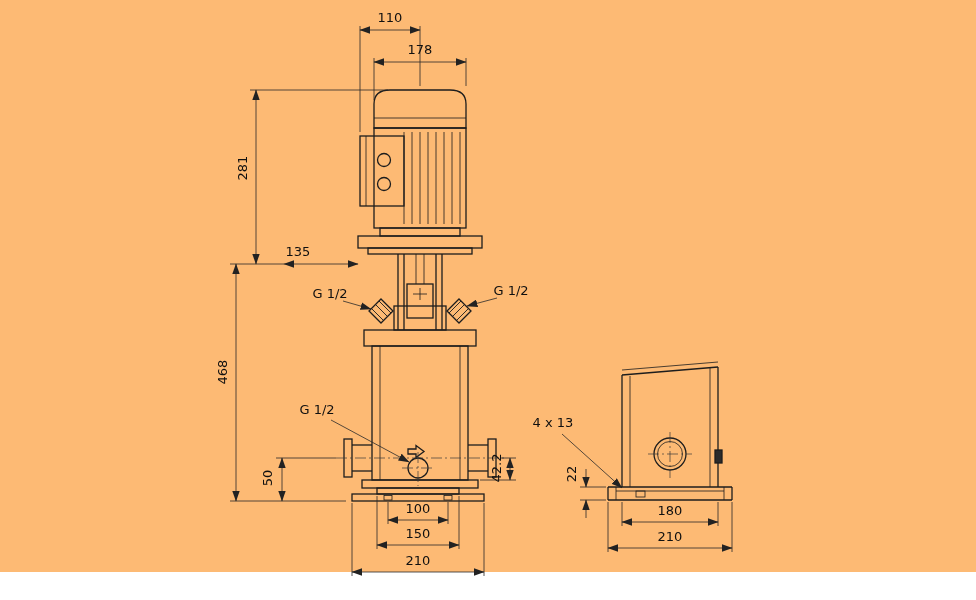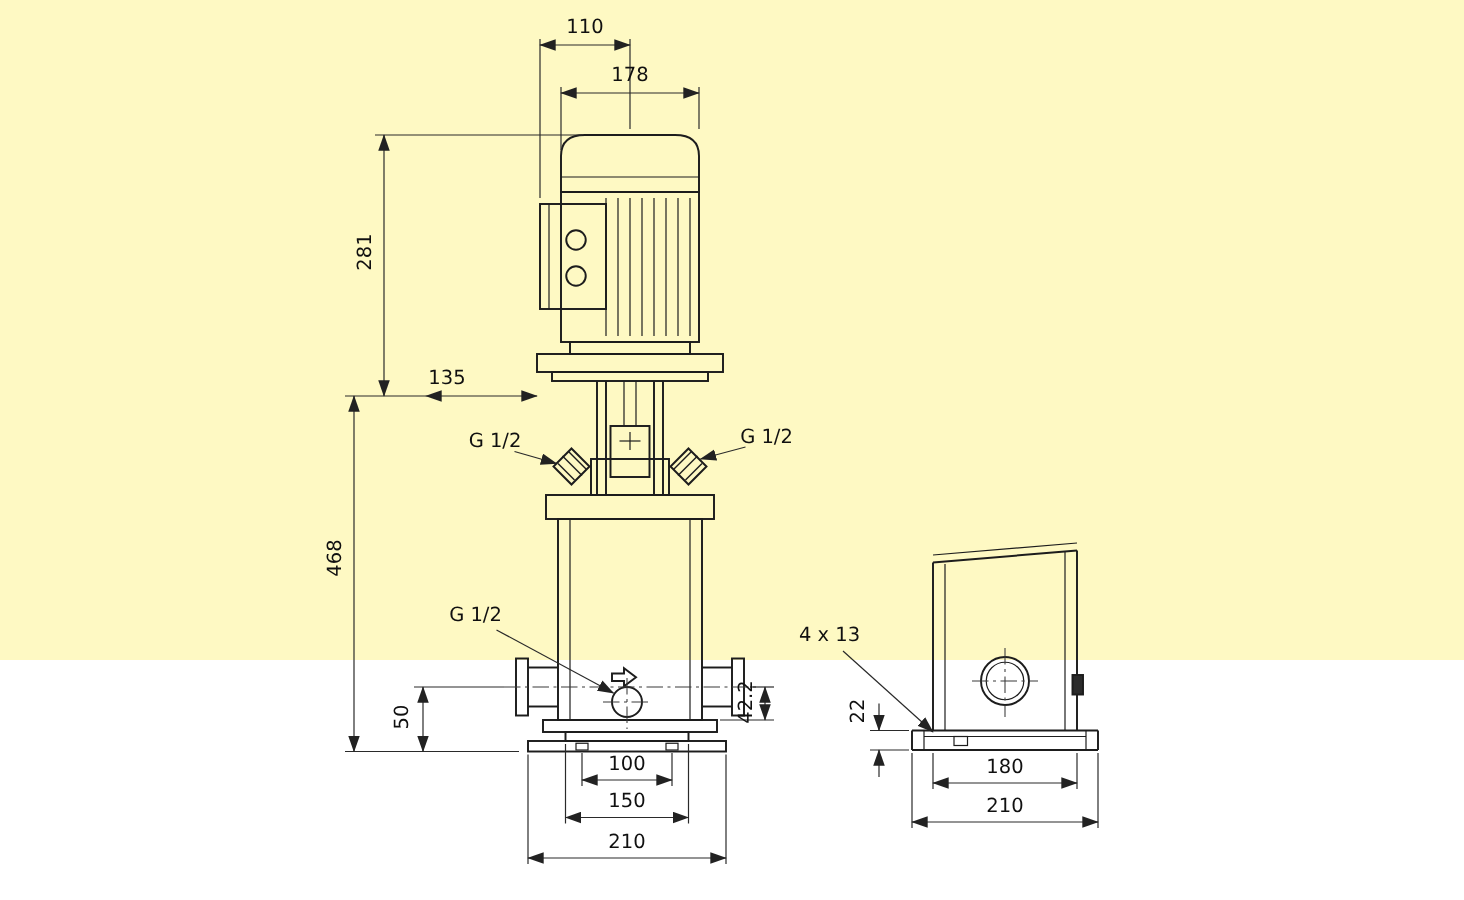--- a/index.html
+++ b/index.html
@@ -1,17 +1,17 @@
 <!DOCTYPE html>
 <html><head>
 <meta charset="utf-8">
 <style>
   html,body{margin:0;padding:0;background:#ffffff;}
   body{width:976px;height:600px;overflow:hidden;}
-  #stage{width:976px;height:440px;background:#fef9c3;}
+  #stage{width:976px;height:572px;background:#fdba74;}
   svg{display:block;}
   
   .obj line,.obj path,.obj rect,.obj polygon,.obj circle{
     stroke:#1d1d1d;stroke-width:1.3;fill:none;
     stroke-linecap:butt;stroke-linejoin:miter;
   }
   .obj .hatch{stroke-width:.9;}
   .obj .thin{stroke-width:.8;}
   .obj .dark{fill:#2b2b2b;}
   

